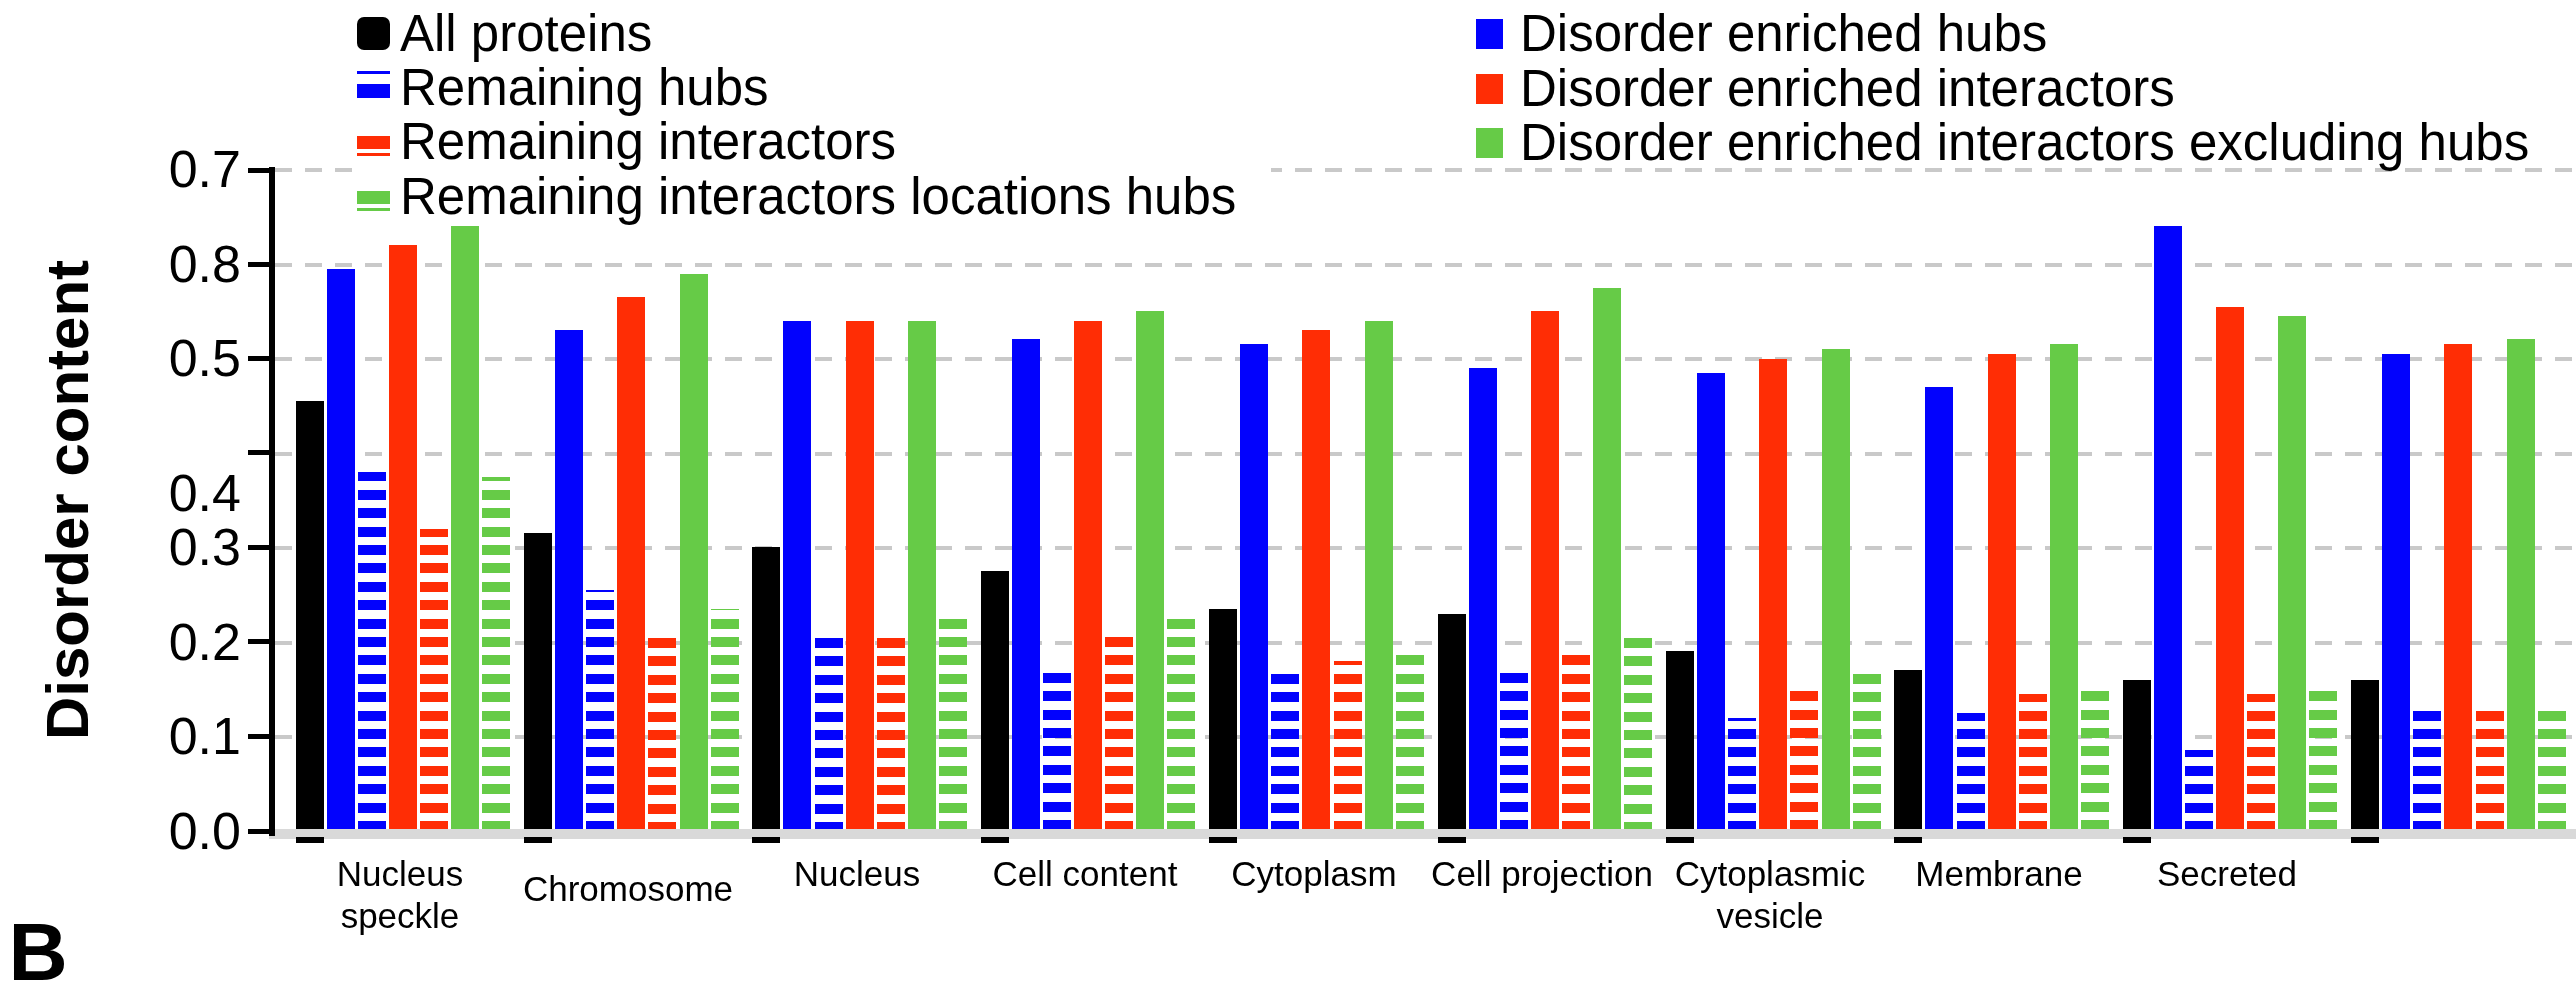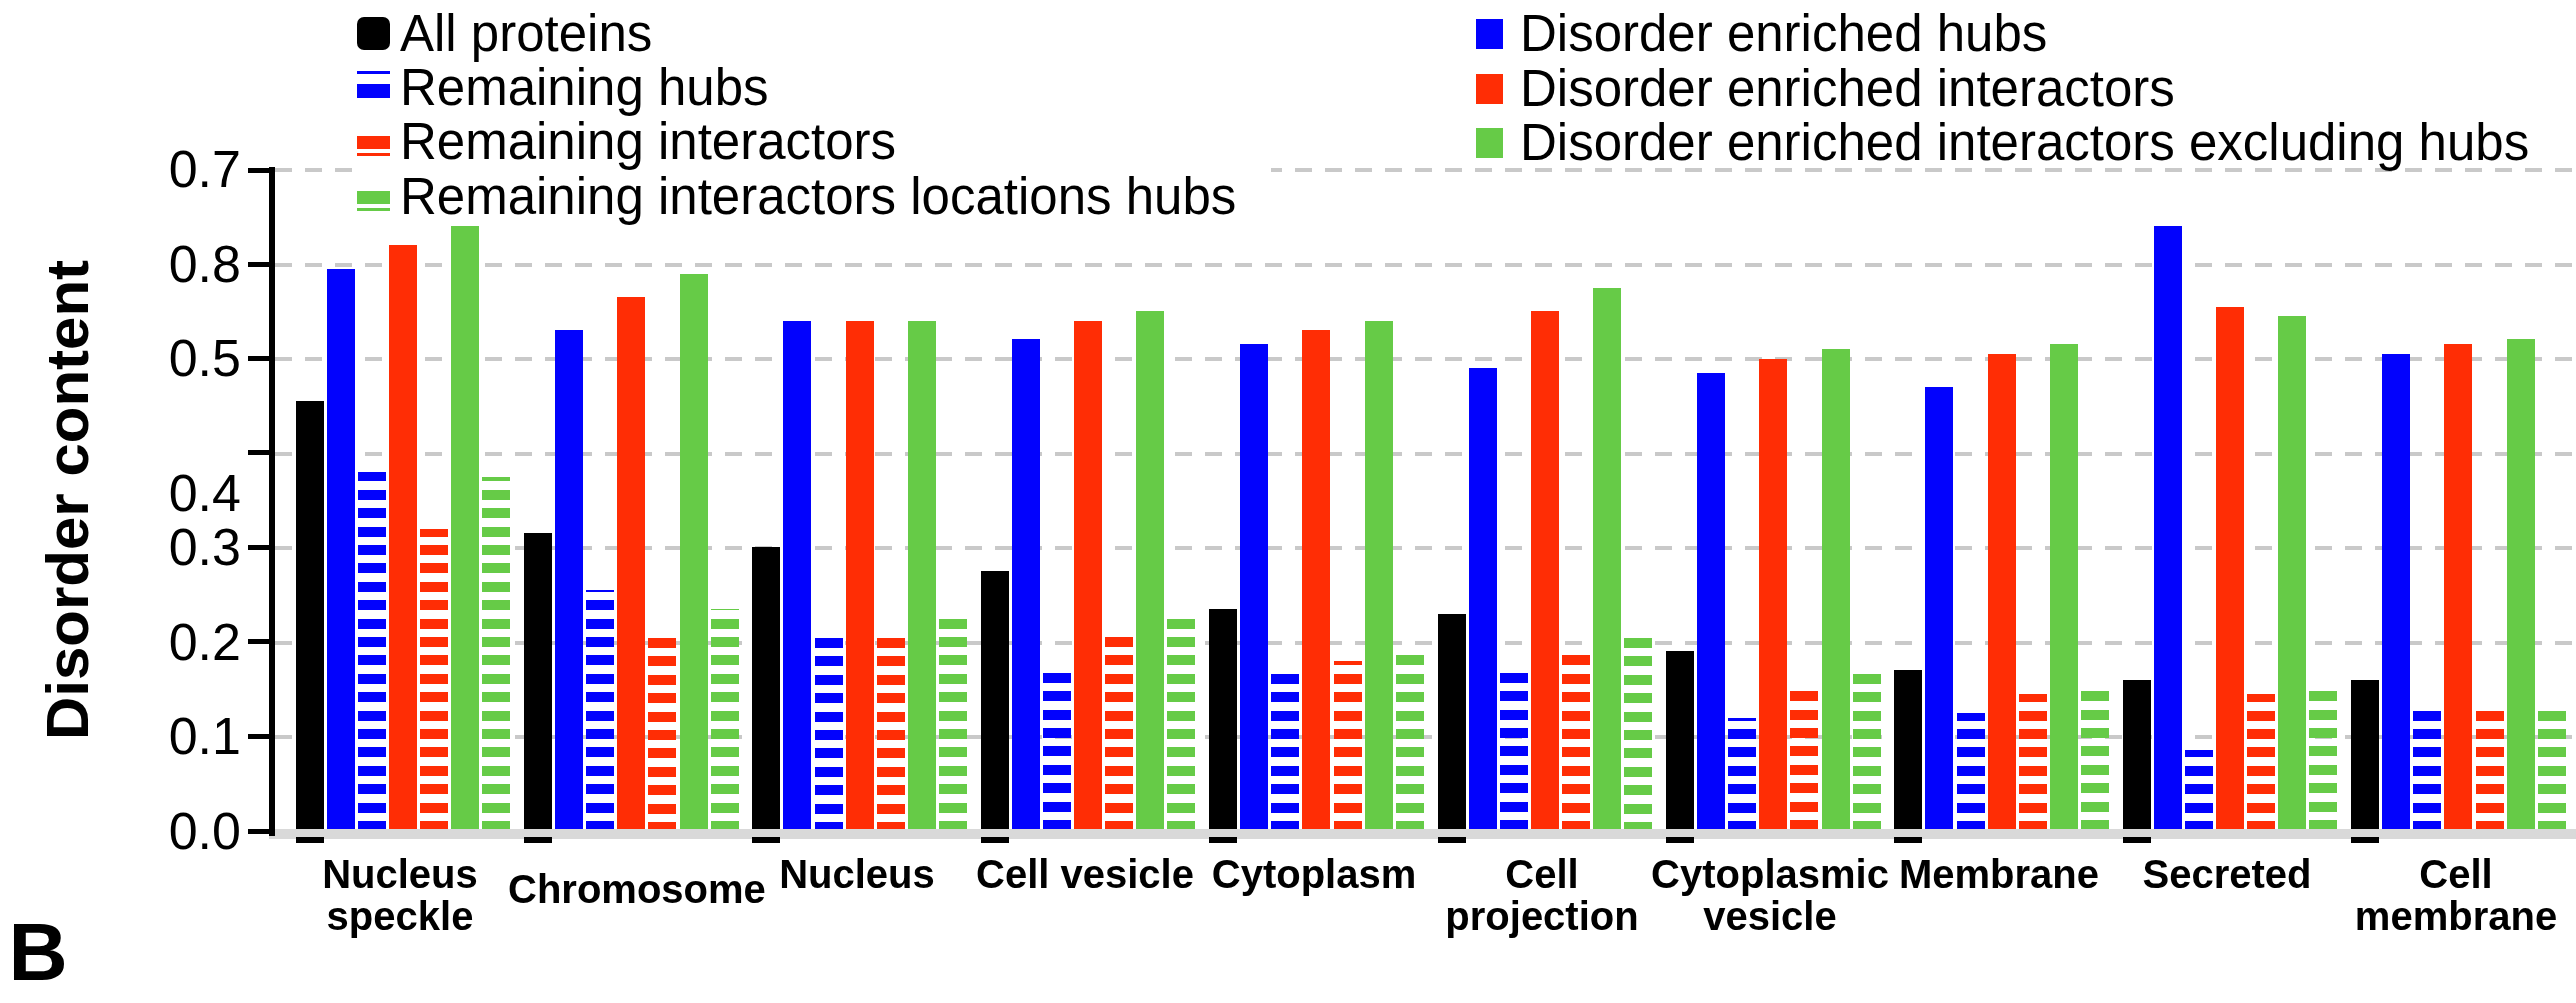--- a/index.html
+++ b/index.html
@@ -8,21 +8,21 @@
     font-family:"Liberation Sans", sans-serif; color:#000; overflow:hidden;
   }
   .gridline{position:absolute; height:3.5px; z-index:1;
     background-image:repeating-linear-gradient(90deg,#c9c9c9 0 17px,transparent 17px 30px);}
   .axis-line{position:absolute; background:#000; z-index:5;}
   .tick{position:absolute; background:#000; z-index:5;}
   .tick-label{position:absolute; font-size:52px; line-height:57px; text-align:right; z-index:5; white-space:nowrap;}
   .bar{position:absolute; z-index:3; box-sizing:border-box;}
   .baseline{position:absolute; background:#d9d9d9; z-index:4;}
   .undertick{position:absolute; background:#000; z-index:5;}
-  .cat-label{position:absolute; font-size:40px; line-height:42px; text-align:center; white-space:pre-line; z-index:5;font-weight:bold;}
+  .cat-label{position:absolute; font-size:35px; line-height:42px; text-align:center; white-space:pre-line; z-index:5;}
   .legend-bg{position:absolute; background:#ffffff; z-index:2;}
   .legend-text{position:absolute; font-size:51px; line-height:59px; white-space:nowrap; z-index:6;}
   .legend-key{position:absolute; z-index:6;}
   .key-part{position:absolute; left:0; width:100%;}
   #y-title{
     position:absolute; left:67px; top:500px; transform:translate(-50%,-50%) rotate(-90deg);
     font-size:60px; font-weight:bold; white-space:nowrap; z-index:6;
   }
   #x-title{
     position:absolute; left:933px; top:946px; width:849px; text-align:center;
@@ -142,29 +142,27 @@
     <div class="undertick" style="left: 1209px; top: 837px; width: 28px; height: 5.7px;"></div>
     <div class="undertick" style="left: 1438px; top: 837px; width: 28px; height: 5.7px;"></div>
     <div class="undertick" style="left: 1666px; top: 837px; width: 28px; height: 5.7px;"></div>
     <div class="undertick" style="left: 1894px; top: 837px; width: 28px; height: 5.7px;"></div>
     <div class="undertick" style="left: 2123px; top: 837px; width: 28px; height: 5.7px;"></div>
     <div class="undertick" style="left: 2351px; top: 837px; width: 28px; height: 5.7px;"></div>
     <div class="cat-label" style="left: 280px; top: 853px; width: 240px;">Nucleus
 speckle</div>
     <div class="cat-label" style="left: 508px; top: 853px; width: 240px; margin-top: 15px;">Chromosome</div>
     <div class="cat-label" style="left: 737px; top: 853px; width: 240px;">Nucleus</div>
-    <div class="cat-label" style="left: 965px; top: 853px; width: 240px;">Cell vesicle</div>
+    <div class="cat-label" style="left: 965px; top: 853px; width: 240px;">Cell content</div>
     <div class="cat-label" style="left: 1194px; top: 853px; width: 240px;">Cytoplasm</div>
     <div class="cat-label" style="left: 1422px; top: 853px; width: 240px;">Cell projection</div>
     <div class="cat-label" style="left: 1650px; top: 853px; width: 240px;">Cytoplasmic
 vesicle</div>
     <div class="cat-label" style="left: 1879px; top: 853px; width: 240px;">Membrane</div>
     <div class="cat-label" style="left: 2107px; top: 853px; width: 240px;">Secreted</div>
-    <div class="cat-label" style="left: 2336px; top: 853px; width: 240px;">Cell
-membrane</div>
     <div class="legend-key" style="left: 357px; top: 17px; width: 33px; height: 33px; background: rgb(0, 0, 0); border-radius: 7px;"></div>
     <div class="legend-text" style="left: 400px; top: 3.5px;">All proteins</div>
     <div class="legend-key" style="left: 357px; top: 71px; width: 33px; height: 27px;">
       <div class="key-part" style="top: 0px; height: 2.8px; background: rgb(2, 2, 253);"></div>
       <div class="key-part" style="top: 12.7px; height: 14px; background: rgb(2, 2, 253);"></div>
     </div>
     <div class="legend-text" style="left: 400px; top: 58px;">Remaining hubs</div>
     <div class="legend-key" style="left: 357px; top: 136px; width: 33px; height: 20px;">
       <div class="key-part" style="top: 0px; height: 13.4px; background: rgb(255, 45, 5);"></div>
       <div class="key-part" style="top: 17px; height: 2.8px; background: rgb(255, 45, 5);"></div>

